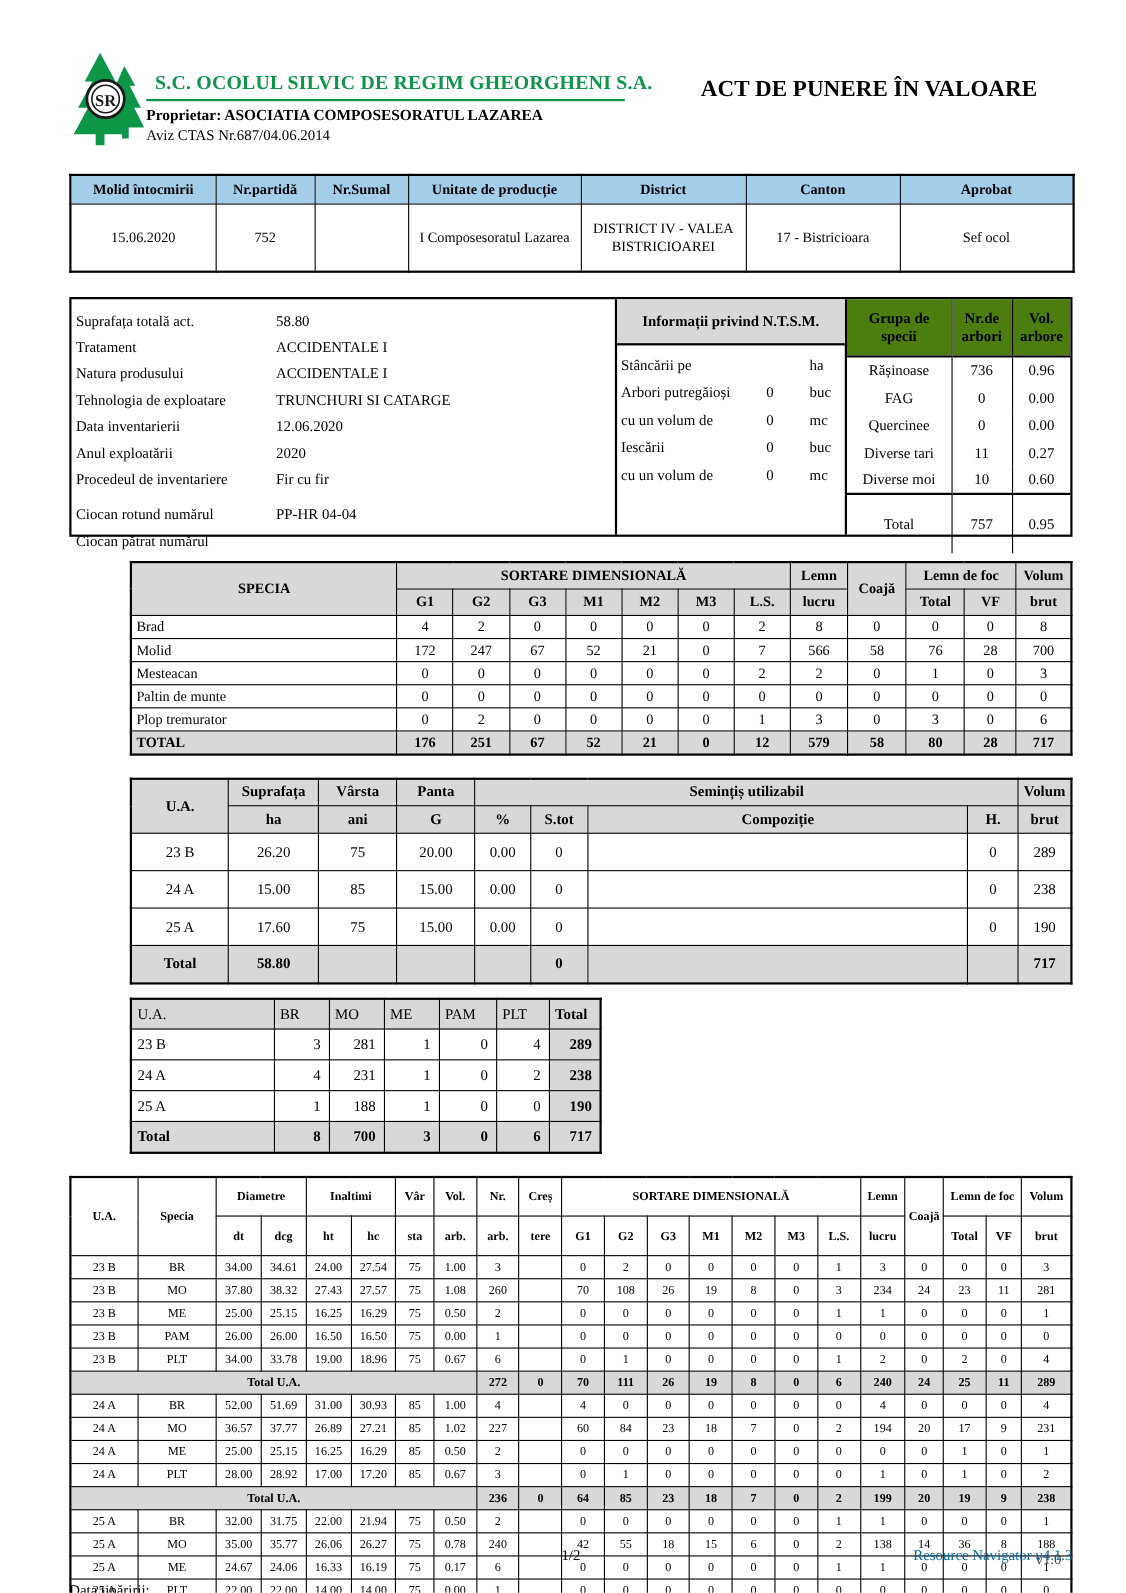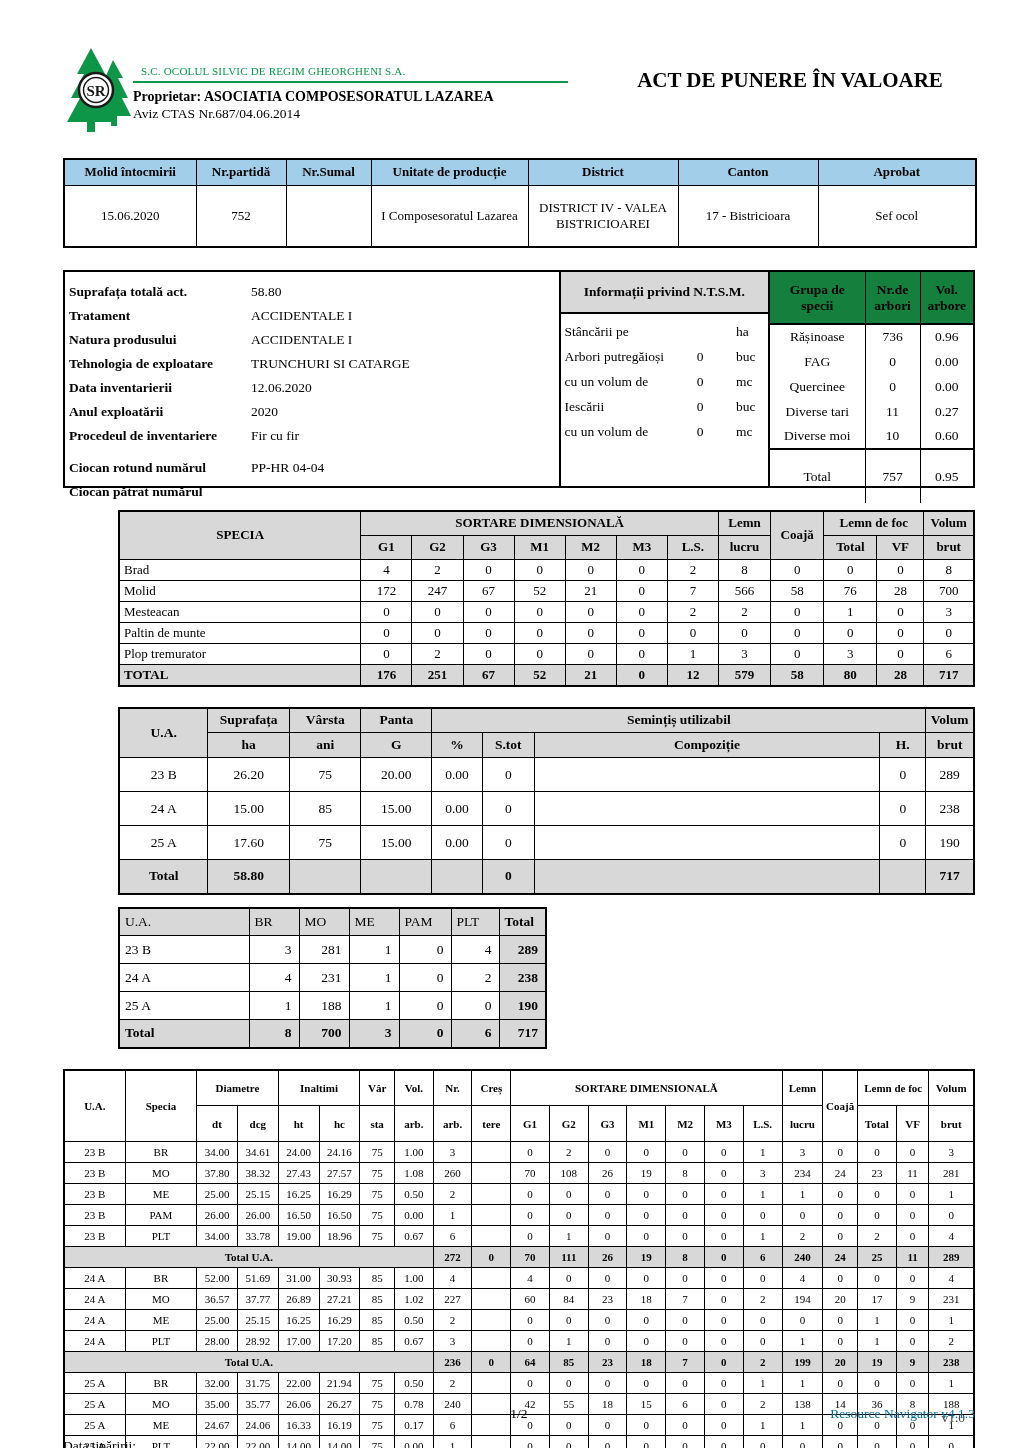--- a/index.html
+++ b/index.html
@@ -8,53 +8,53 @@
     width:1024px; height:1448px;
     font-family:"Liberation Serif","DejaVu Serif",serif;
     color:#000; position:relative; overflow:hidden;
   }
   .page { padding:40px 49px 0 63px; }
 
   
   .hdr { display:flex; align-items:flex-start; }
   .logo-wrap { width:70px; height:95px; flex:0 0 auto; }
   .brand { flex:1 1 auto; padding-top:25px; }
-  .brand-name { font-size:11px; font-weight:normal; letter-spacing:.2px; padding-left:8px; }
+  .brand-name { font-size:18px; font-weight:bold; letter-spacing:.2px; padding-left:8px; }
   .brand-rule { height:2px; margin-top:4px; width:435px; }
   .doc-title { flex:0 0 auto; width:370px; font-size:21px; font-weight:bold; text-align:center; padding-top:28px; }
   .owner-line { font-size:14px; font-weight:bold; margin-top:6px; }
   .aviz-line { font-size:13.5px; margin-top:1px; }
 
   
   table { border-collapse:collapse; table-layout:fixed; }
   th, td { border:1px solid #000; font-size:13px; text-align:center; padding:2px 3px; overflow:hidden; }
   thead th { font-weight:bold; }
   .total-row td { background:#d8d8d8; font-weight:bold; }
 
   
   .t1 { width:912px; margin-top:23px; border:2px solid #000; }
   .t1 th { background:#a3ceea; height:26px; }
   .t1 td { height:62px; font-size:13px; }
 
   
   .info-wrap { display:flex; width:912px; margin-top:22px; border:2px solid #000; height:218px; }
   .info-left { width:497px; border-right:2px solid #000; padding:8px 6px 0 4px; font-size:13.5px; }
   .info-row { display:flex; line-height:24px; }
-  .info-row .lbl { width:182px; flex:0 0 auto;font-weight:bold; }
+  .info-row .lbl { width:182px; flex:0 0 auto; }
   .info-row.gap { margin-top:8px; }
   .ntsm { width:210px; border-right:2px solid #000; display:flex; flex-direction:column; }
   .ntsm-title { background:#d8d8d8; border-bottom:2px solid #000; font-weight:bold; font-size:13.5px; text-align:center; padding:12px 4px; }
   .ntsm-body { padding:5px 4px 0 4px; font-size:13.5px; }
   .ntsm-row { display:flex; line-height:25px;gap:19px; }
   .ntsm-row .nl { flex:1 1 auto; text-align:left; }
   .ntsm-row .nv { width:26px; text-align:center; }
   .ntsm-row .nu { width:32px; text-align:left; padding-left:4px; }
   .spc { width:203px; }
   .spc table { width:100%; height:100%; }
-  .spc th { background:#15803d; border:none; border-left:1px solid #000; border-bottom:2px solid #000; font-size:13.5px; height:52px; }
+  .spc th { background:#4d7c0f; border:none; border-left:1px solid #000; border-bottom:2px solid #000; font-size:13.5px; height:52px; }
   .spc th:first-child { border-left:none; }
   .spc td { border:none; border-left:1px solid #000; font-size:13.5px; height:25px; padding:1px 2px; }
   .spc td:first-child { border-left:none; }
   .spc tr.total-row td { background:none; font-weight:normal; border-top:2px solid #000; height:54px; }
 
   
   .t2 { width:857px; margin:22px 0 0 55px; border:2px solid #000; }
   .t2 th { background:#d8d8d8; height:24px; }
   .t2 td { height:21px; }
   .t2 td:first-child { text-align:left; padding-left:4px; }
@@ -600,21 +600,21 @@
           <th>brut</th>
         </tr>
       </thead>
     <tbody>
         <tr>
           <td>23 B</td>
           <td>BR</td>
           <td>34.00</td>
           <td>34.61</td>
           <td>24.00</td>
-          <td>24.16</td>
+          <td>27.54</td>
           <td>75</td>
           <td>1.00</td>
           <td>3</td>
           <td></td>
           <td>0</td>
           <td>2</td>
           <td>0</td>
           <td>0</td>
           <td>0</td>
           <td>0</td>

